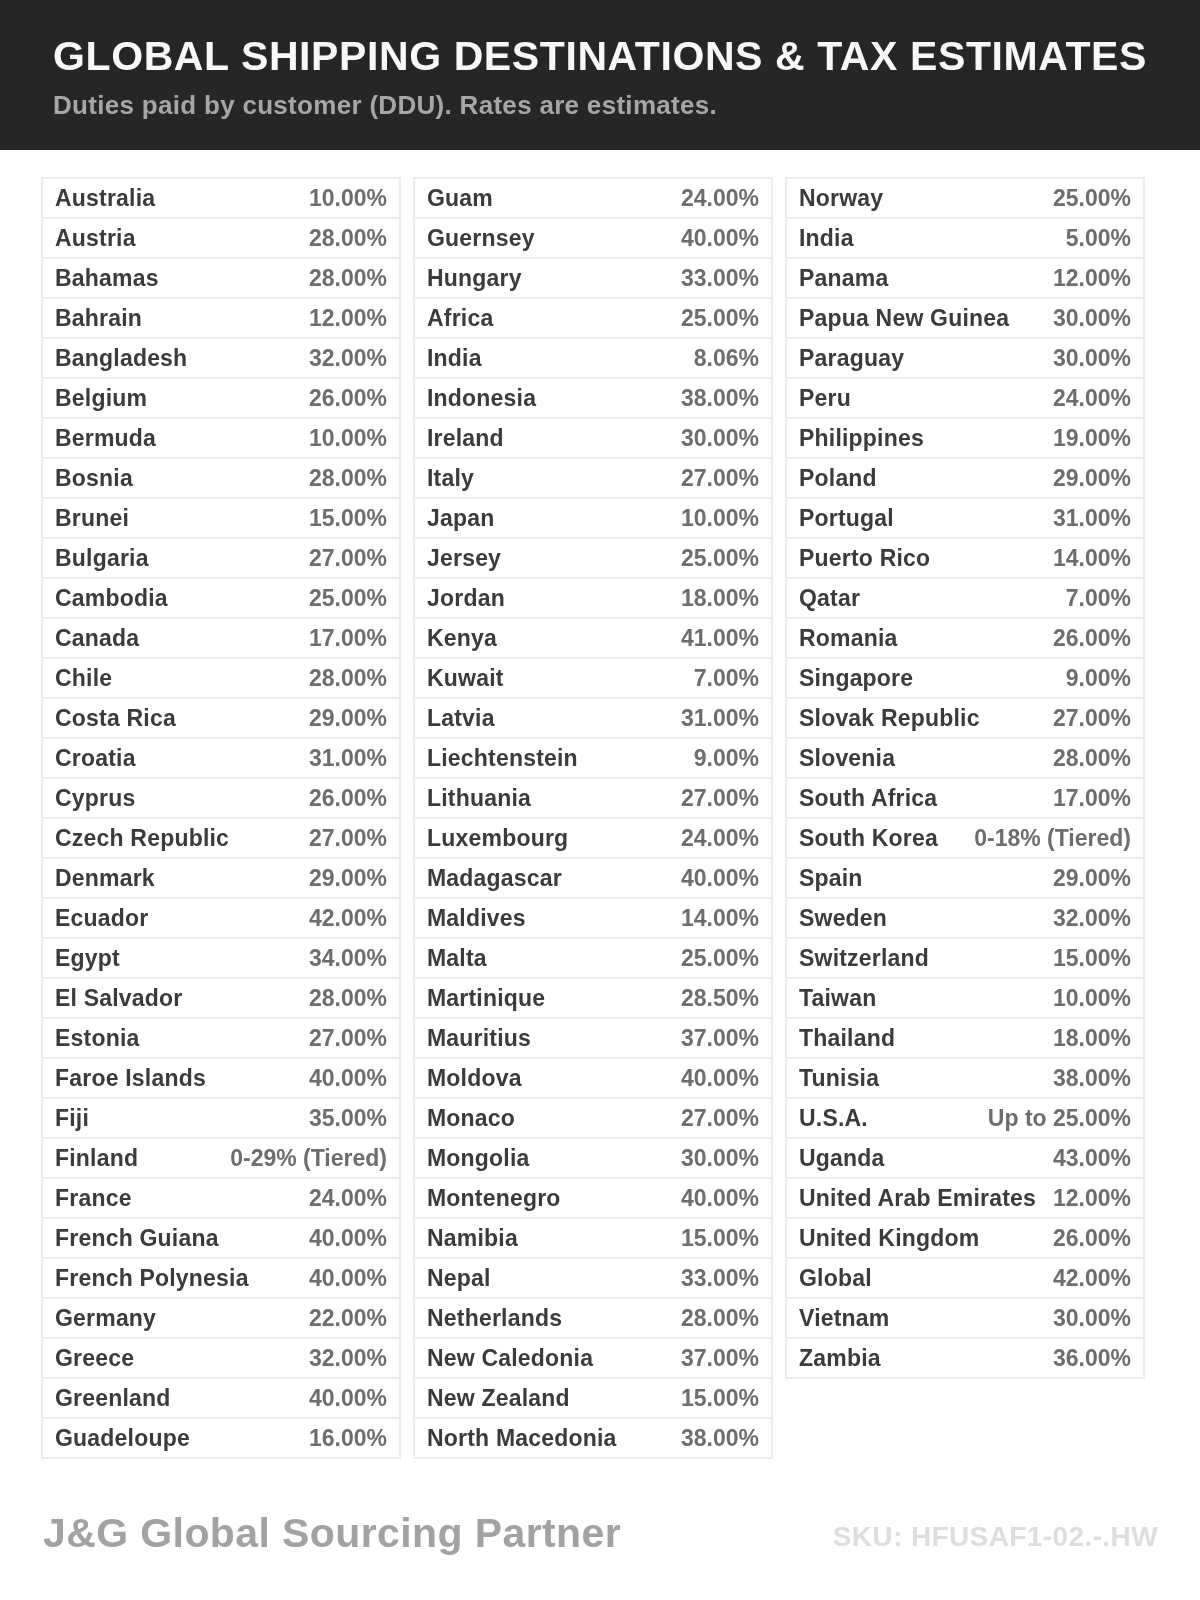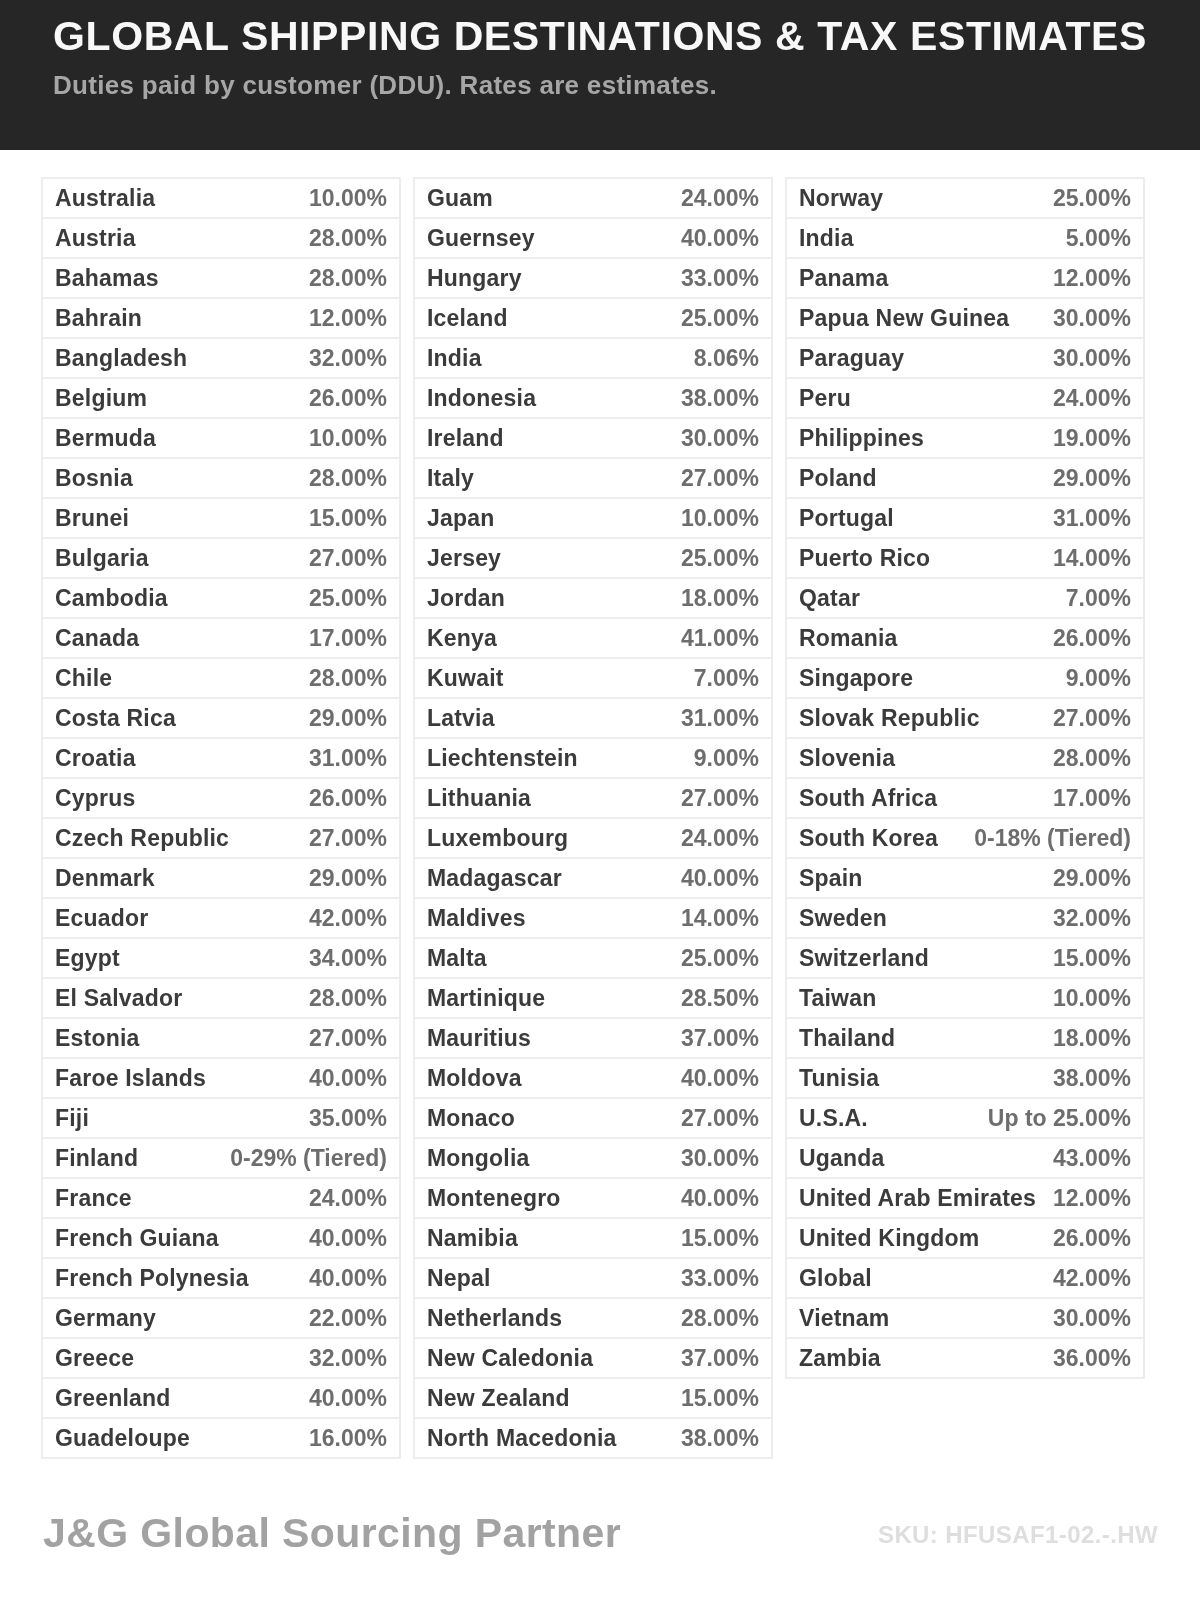--- a/index.html
+++ b/index.html
@@ -8,21 +8,21 @@
     background: #ffffff;
     font-family: "Liberation Sans", sans-serif;
     position: relative;
     overflow: hidden;
   }
   .header {
     position: absolute; left: 0; top: 0;
     width: 100%; height: 150px;
     background: #262626;
     box-sizing: border-box;
-    padding: 14px 0 0 53px;
+    padding: 34px 0 0 53px;
   }
   .title {
     color: #f8f8f8;
     font-size: 41px;
     font-weight: 700;
     letter-spacing: 0.6px;
     line-height: 1.1;
     white-space: nowrap;
   }
   .subtitle {
@@ -75,21 +75,21 @@
     left: 43px; top: 1510px;
     color: #a2a2a2;
     font-size: 41px;
     font-weight: 700;
     letter-spacing: 0.4px;
   }
   .sku {
     position: absolute;
     right: 42px; top: 1521px;
     color: #dedede;
-    font-size: 24px;
+    font-size: 28px;
     font-weight: 700;
     letter-spacing: 0.4px;
   }
 </style>
 </head>
 <body>
 
 <div class="header">
   <div class="title">GLOBAL SHIPPING DESTINATIONS &amp; TAX ESTIMATES</div>
   <div class="subtitle">Duties paid by customer (DDU). Rates are estimates.</div>
@@ -233,21 +233,21 @@
       </div>
       <div class="row">
         <span class="country">Guernsey</span>
         <span class="rate">40.00%</span>
       </div>
       <div class="row">
         <span class="country">Hungary</span>
         <span class="rate">33.00%</span>
       </div>
       <div class="row">
-        <span class="country">Iceland</span>
+        <span class="country">Africa</span>
         <span class="rate">25.00%</span>
       </div>
       <div class="row">
         <span class="country">India</span>
         <span class="rate">8.06%</span>
       </div>
       <div class="row">
         <span class="country">Indonesia</span>
         <span class="rate">38.00%</span>
       </div>

